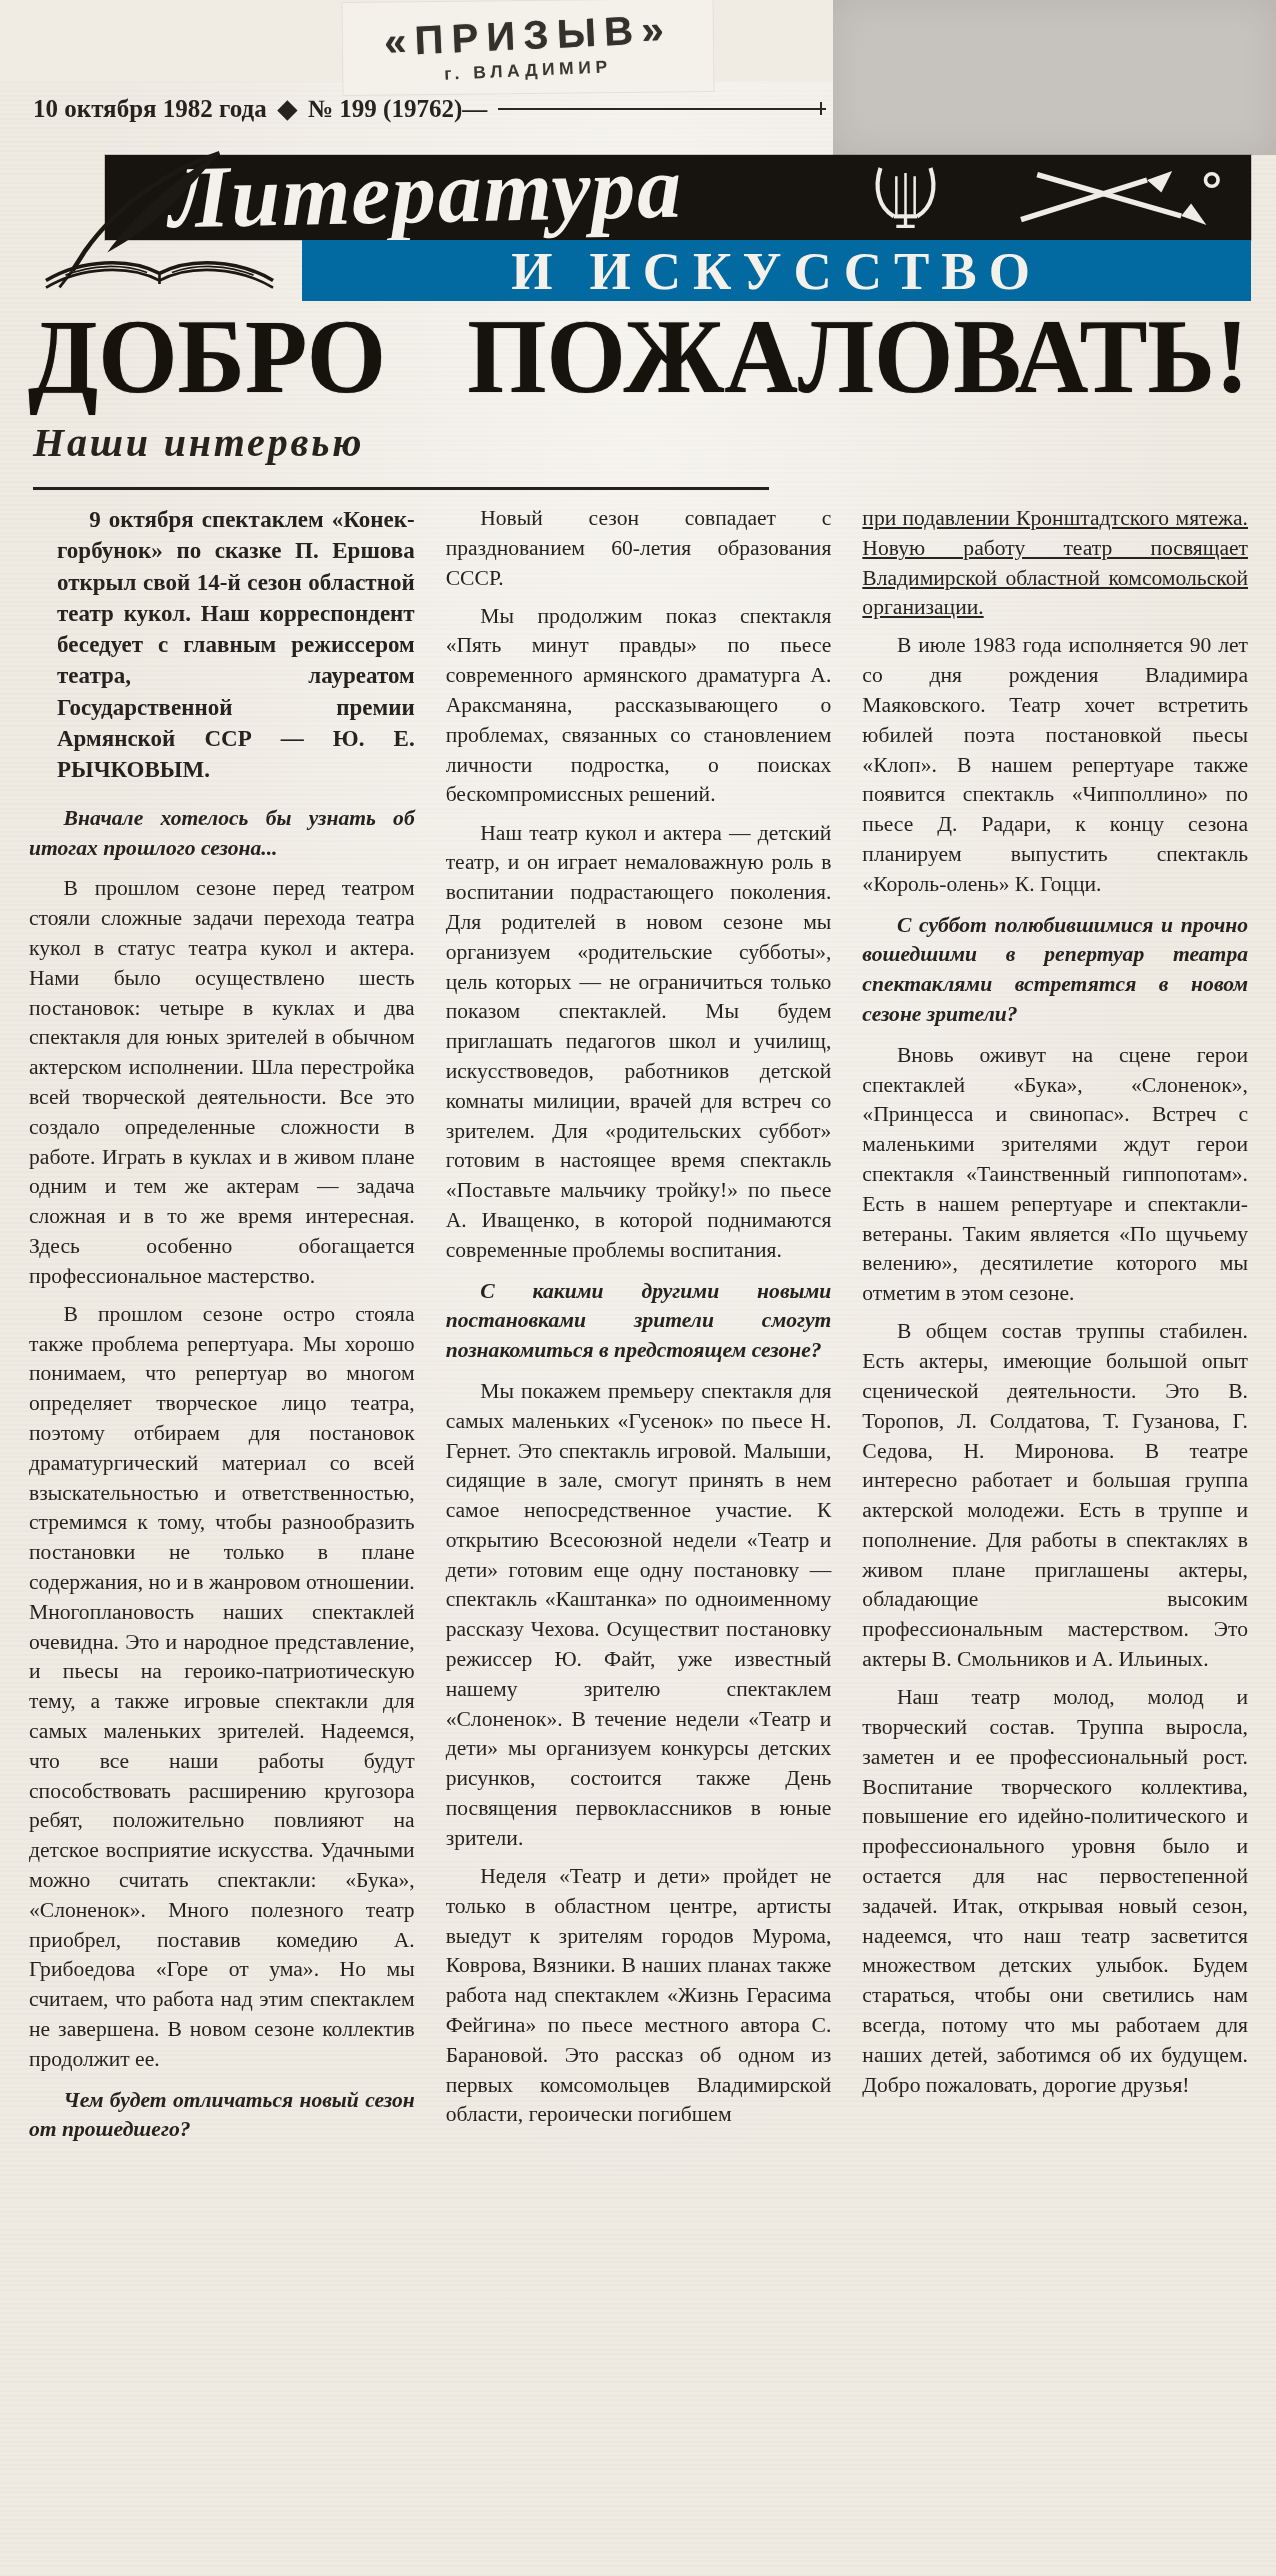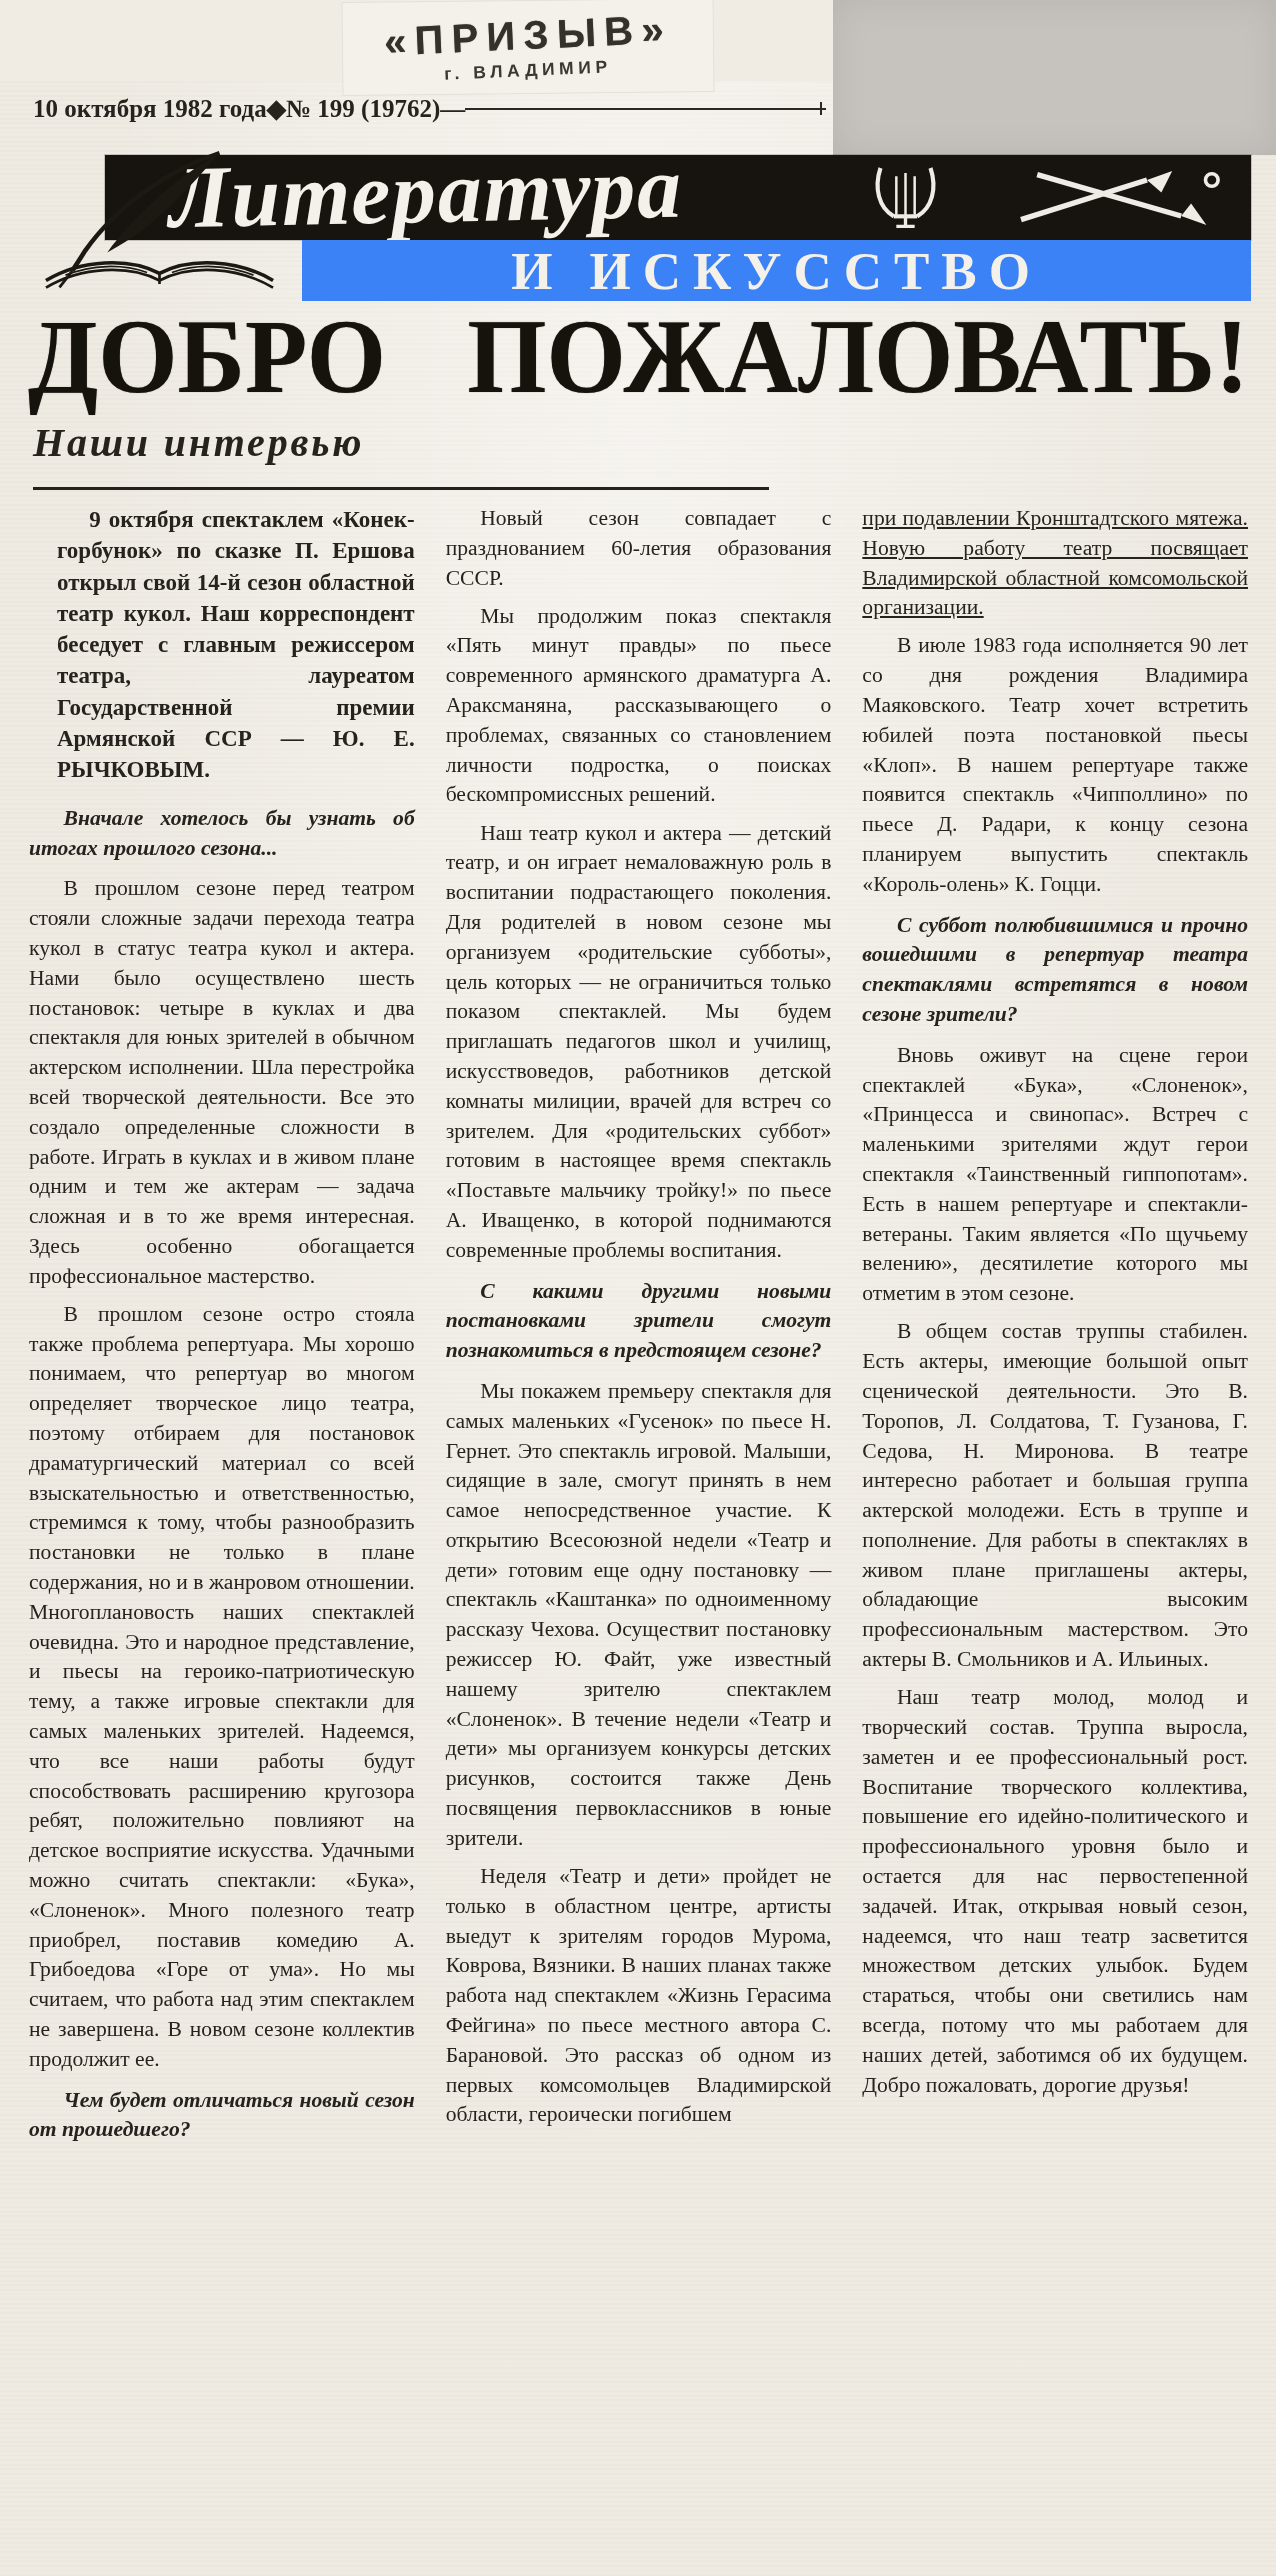--- a/index.html
+++ b/index.html
@@ -17,34 +17,34 @@
       box-shadow:inset 0 0 37px rgba(0,0,0,.08);}
   .stamp-piece{position:absolute;left:342px;top:0;width:370px;height:92px;background:#f4f1ea;
       border:0.9px solid rgba(0,0,0,.07);display:flex;flex-direction:column;align-items:center;
       justify-content:center;transform:rotate(-.6deg);}
   .stamp-title{font-family:"Liberation Sans",sans-serif;font-weight:bold;font-size:40px;
       letter-spacing:8.3px;color:#34302a;transform:rotate(-2deg);text-shadow:0 0 0.9px rgba(0,0,0,.55);}
   .stamp-sub{font-family:"Liberation Sans",sans-serif;font-weight:bold;font-size:17.5px;
       letter-spacing:4.6px;color:#3b3731;transform:rotate(-2deg);margin-top:1.8px;}
   
   .dateline{position:absolute;left:33px;top:94px;width:793px;display:flex;align-items:center;
-      gap:0;font-weight:bold;font-size:25px;color:#26231e;}
+      gap:11px;font-weight:bold;font-size:25px;color:#26231e;}
   .dateline .rule{flex:1;border-top:2.8px solid #2b2823;position:relative;height:0;}
   .dateline .rule .tick{position:absolute;right:3.7px;top:-7.4px;width:2.8px;height:13px;background:#2b2823;}
   
   .masthead{position:absolute;left:26px;top:155px;width:1225px;height:145px;}
   .mh-quill{position:absolute;left:-7.4px;top:-14.7px;width:230px;height:166px;}
   .mh-band1{position:absolute;left:79px;top:0;width:1146px;height:85px;background:#17140f;
       box-shadow:0 0 0 0.9px rgba(0,0,0,.2);}
   .mh-script{position:absolute;left:64px;top:-13px;font-style:italic;font-weight:bold;
       font-size:88px;line-height:101px;color:#f4f1ea;transform:rotate(-1.2deg);
       letter-spacing:1.8px;white-space:nowrap;}
   .mh-lyre{position:absolute;right:308px;top:8.3px;width:75px;height:70px;}
   .mh-brushes{position:absolute;right:23px;top:7.4px;width:216px;height:72px;}
-  .mh-band2{position:absolute;left:276px;top:85px;width:949px;height:61px;background:#3b82f6;
+  .mh-band2{position:absolute;left:276px;top:85px;width:949px;height:61px;background:#0369a1;
       display:flex;align-items:center;justify-content:center;}
   .mh-caps{font-weight:bold;font-size:53px;letter-spacing:12px;color:#f4f1ea;white-space:nowrap;}
   .mh-book{position:absolute;left:3.7px;top:90px;width:259px;height:55px;}
   
   .headline{position:absolute;left:28px;top:304px;width:1221px;display:flex;
       justify-content:space-between;align-items:baseline;font-weight:bold;font-size:102px;
       line-height:1;color:#16130d;transform:scaleY(1.04);transform-origin:top;
       text-shadow:0 0 0.9px rgba(0,0,0,.6);white-space:nowrap;}
   
   .rubric{position:absolute;left:33px;top:419px;width:736px;border-bottom:3.7px solid #24211b;

